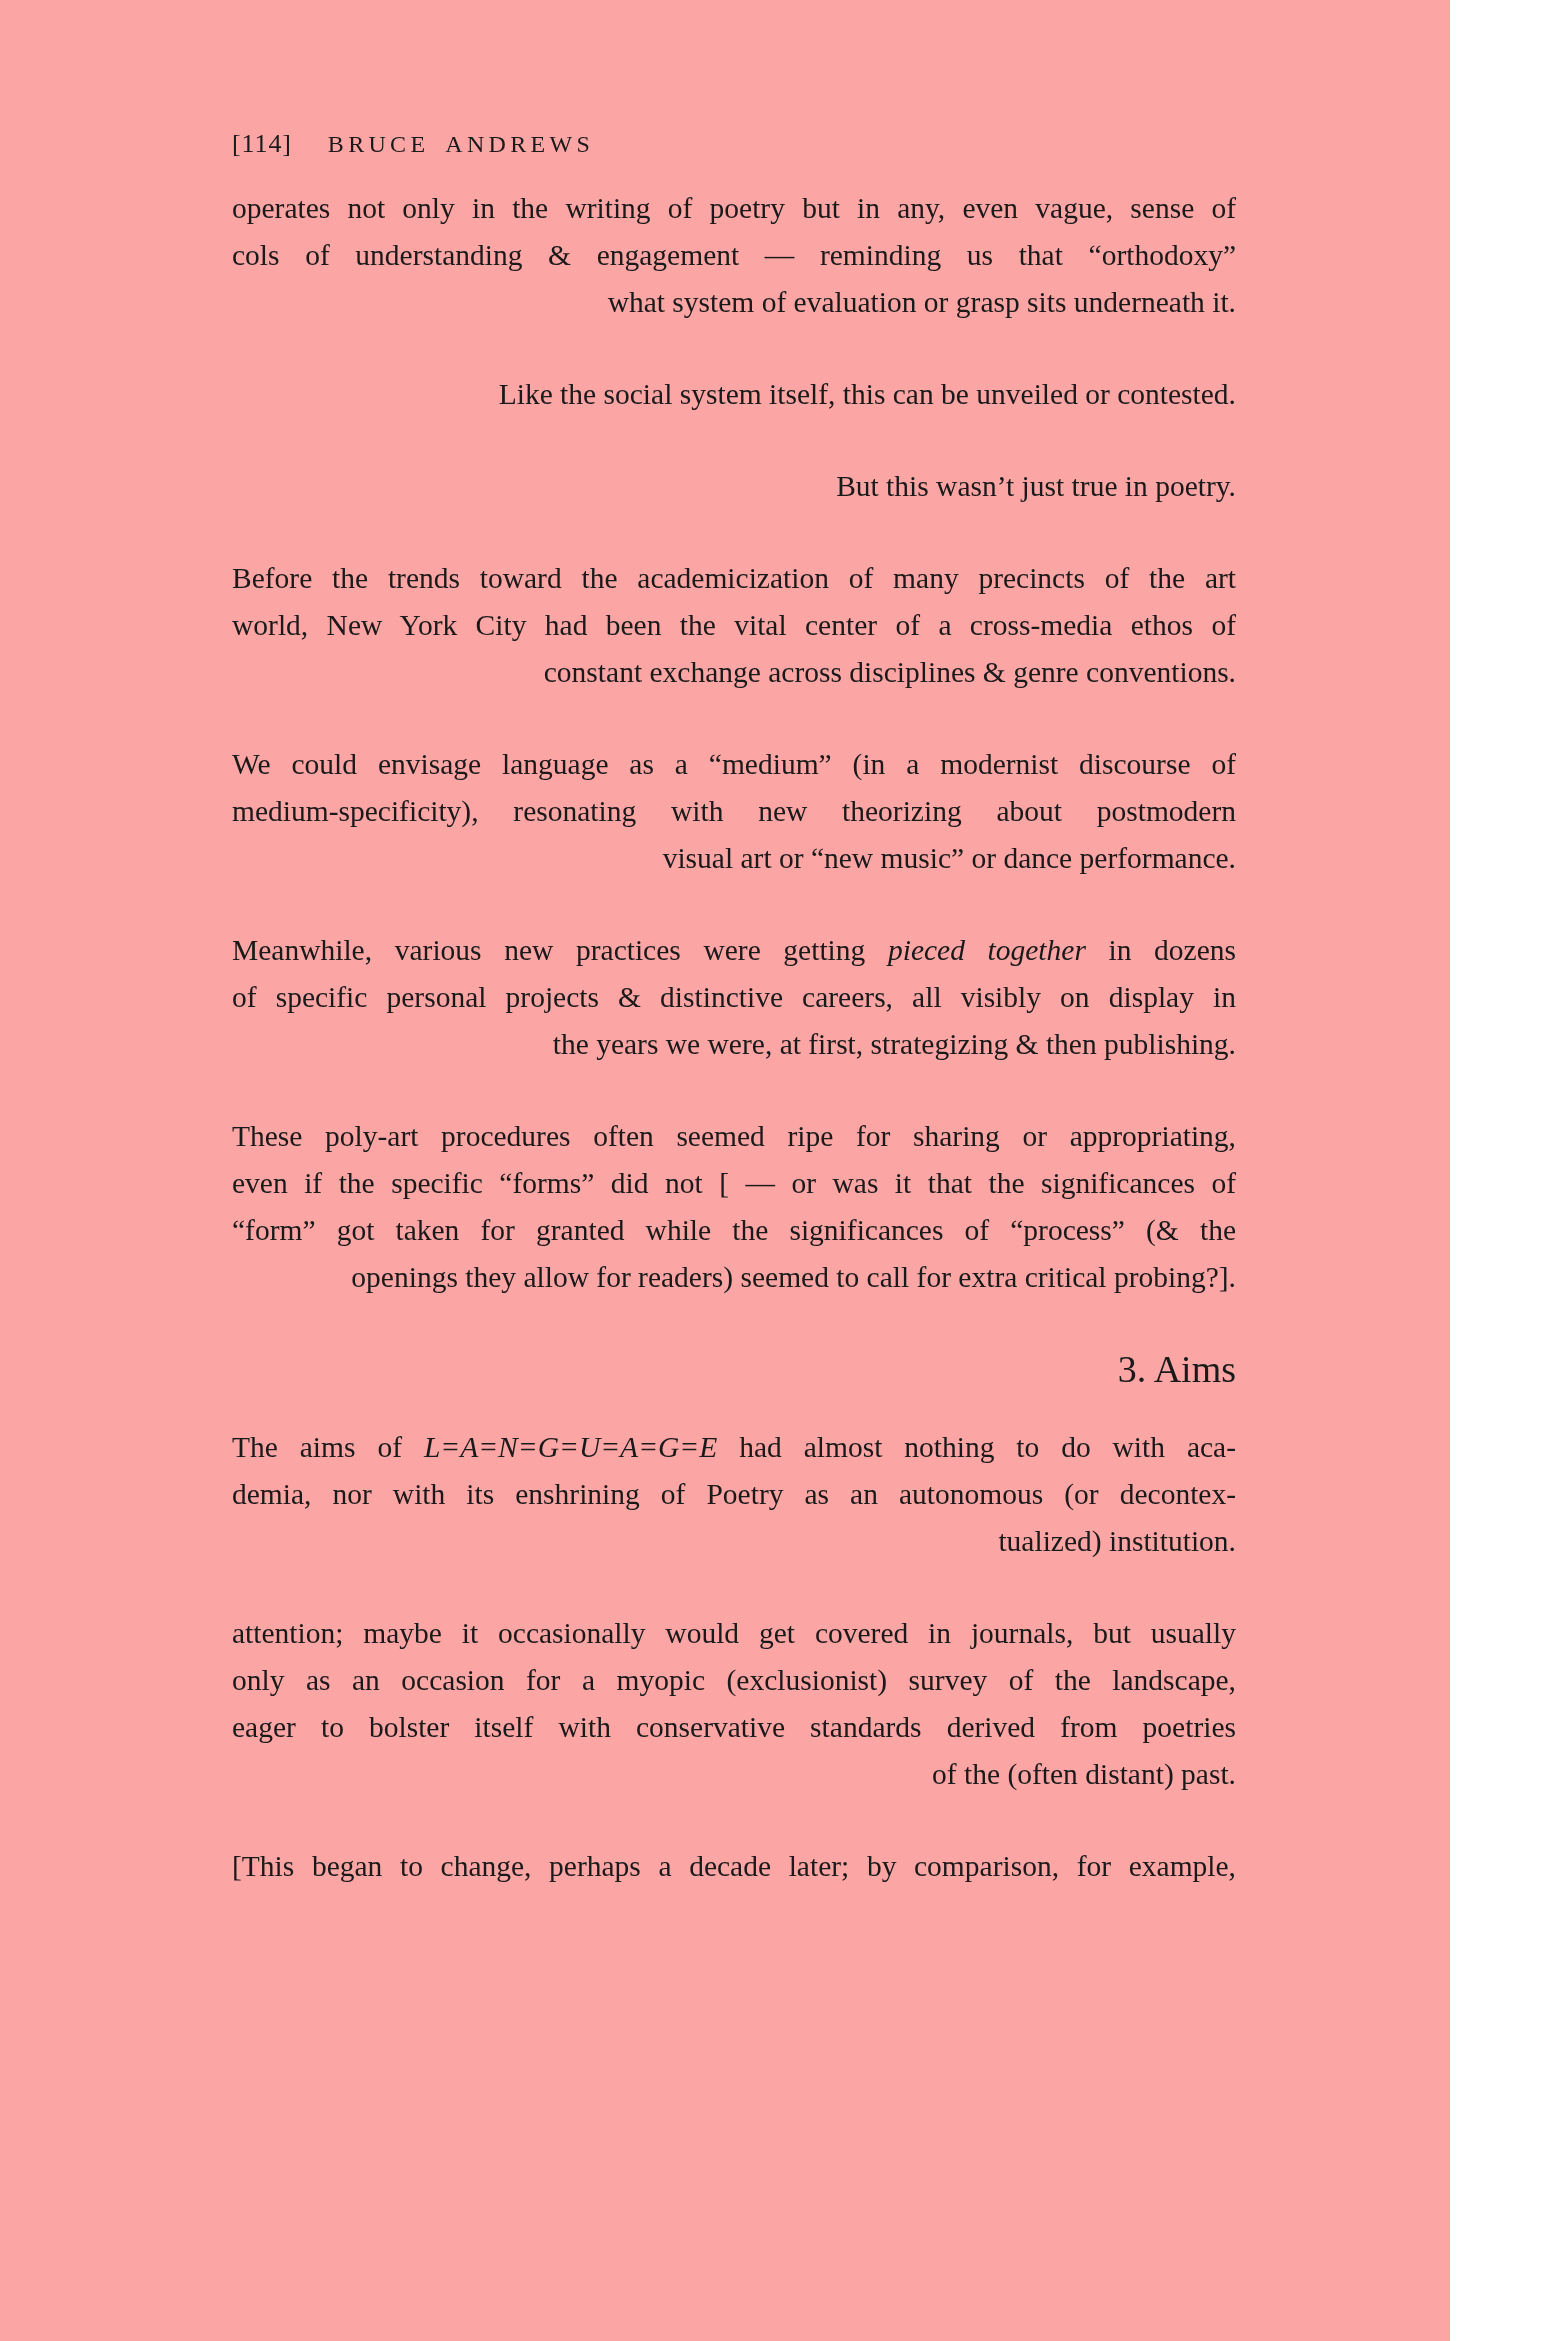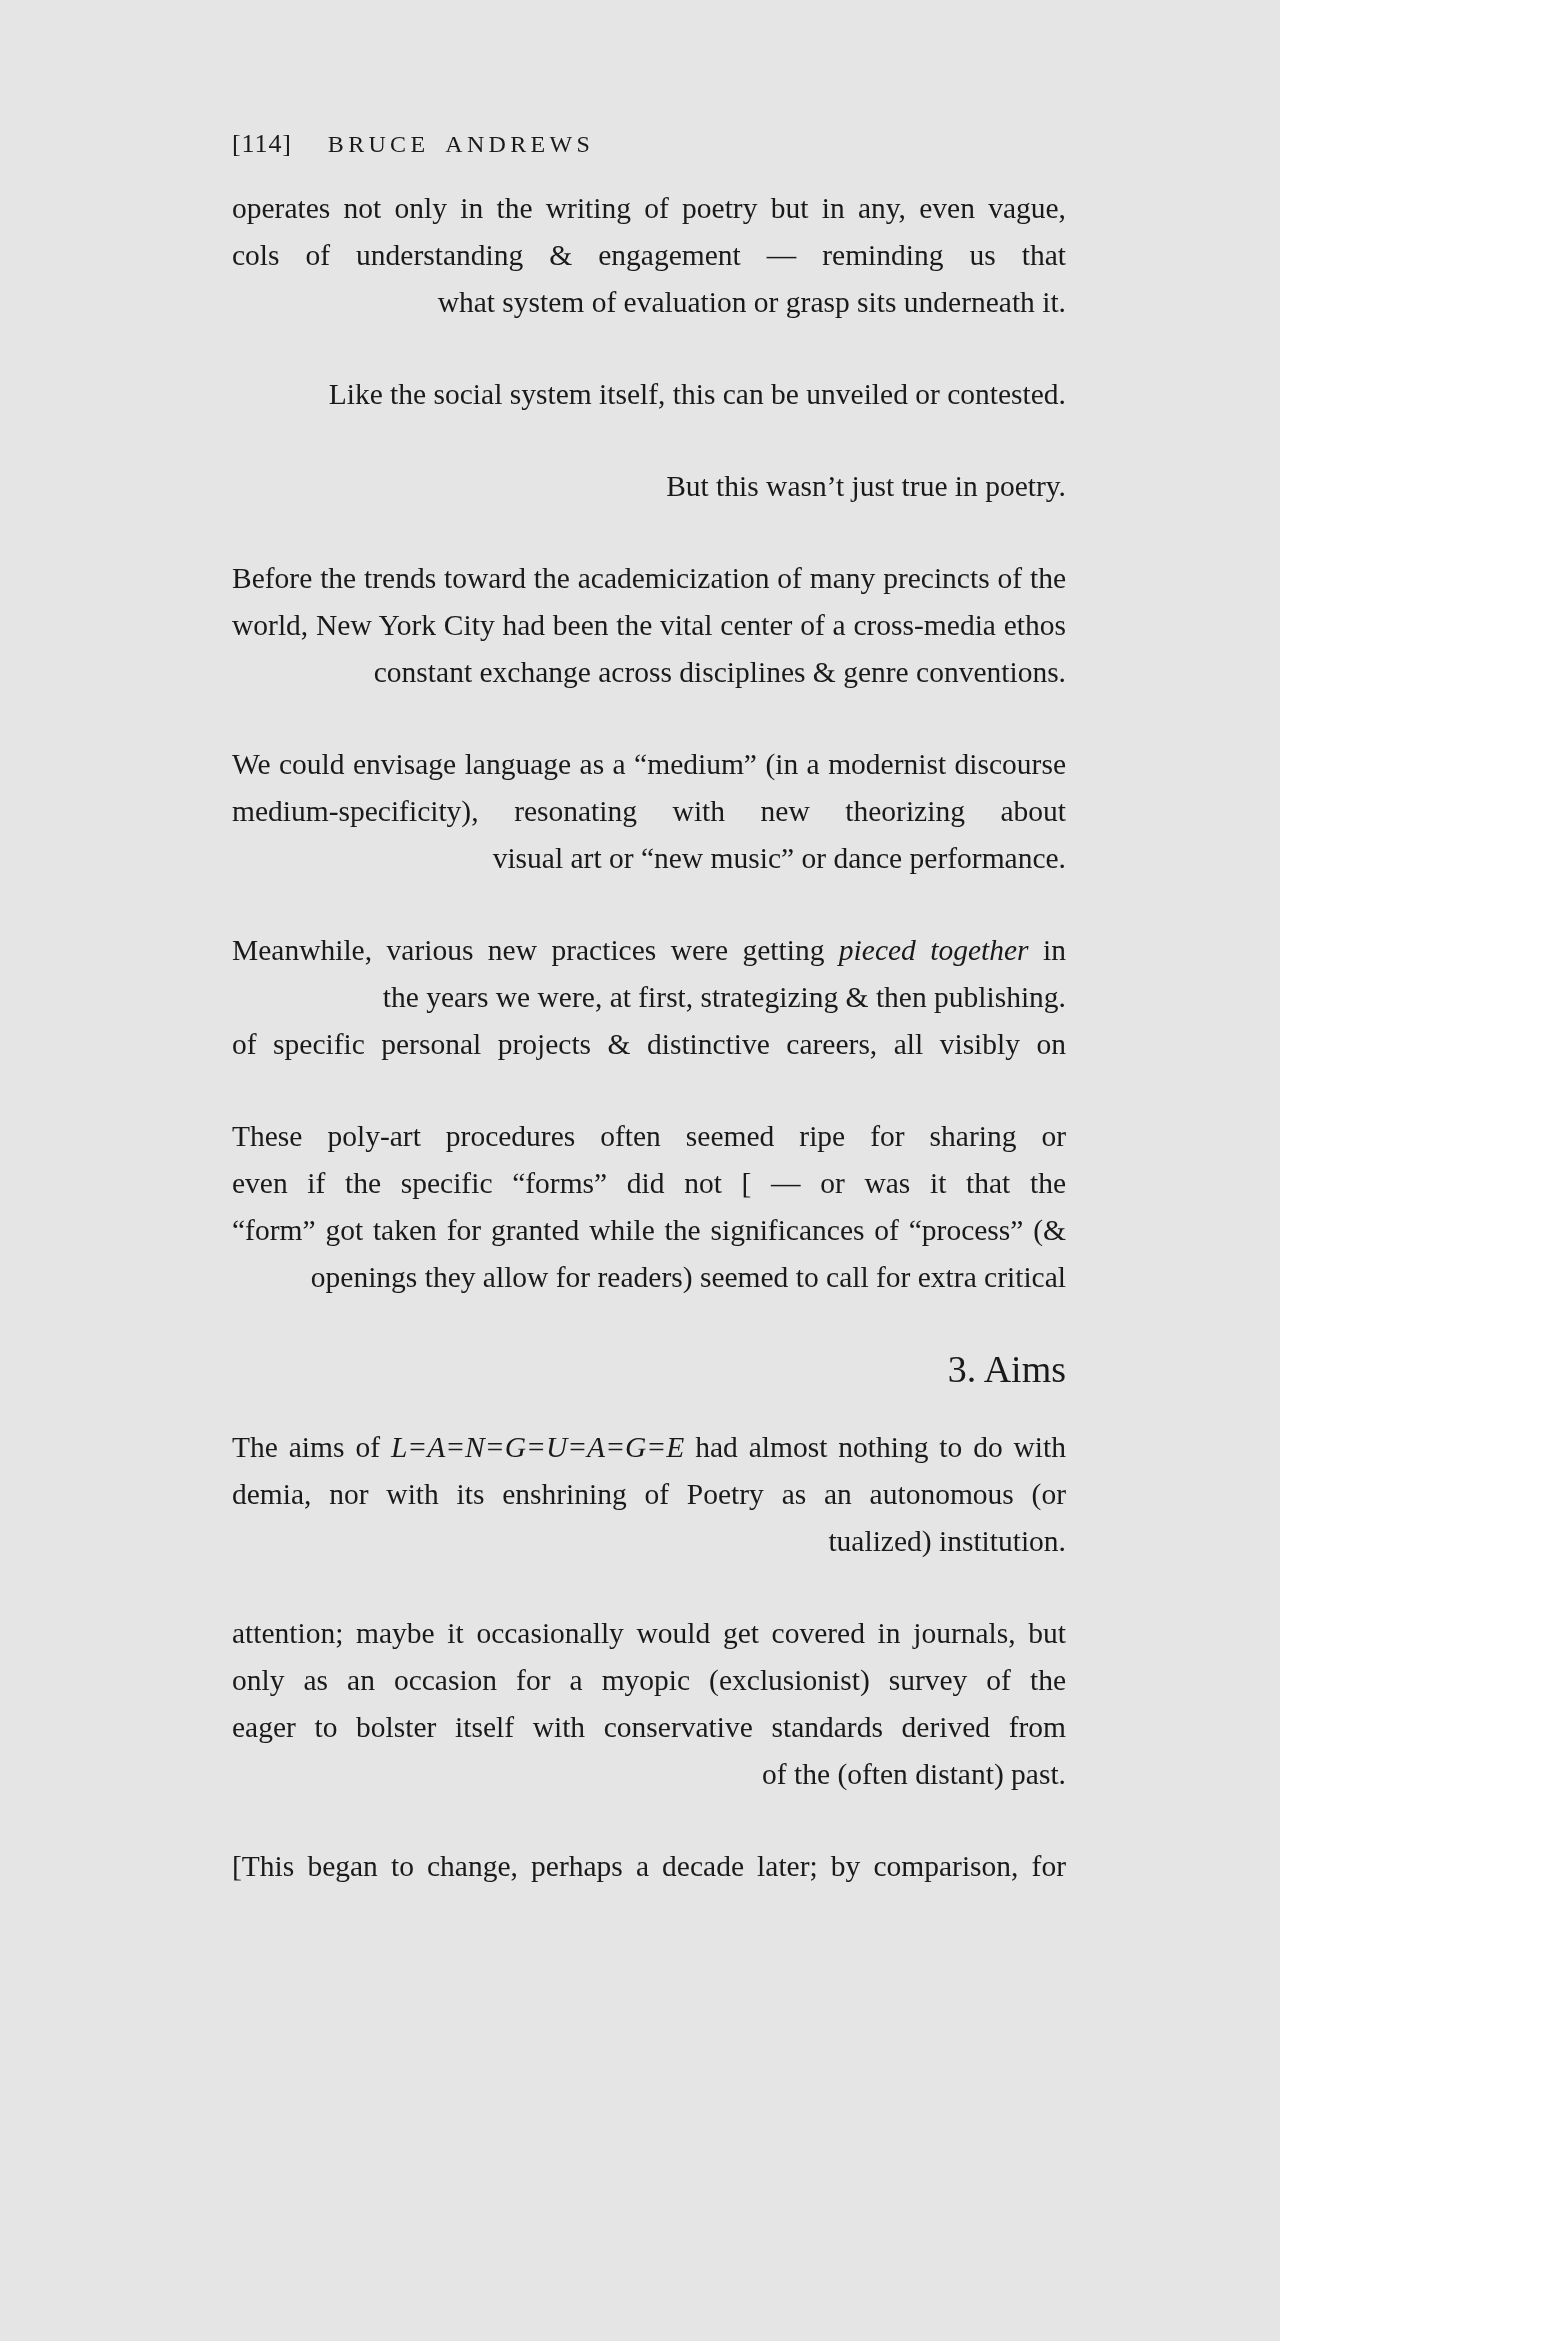--- a/index.html
+++ b/index.html
@@ -10,24 +10,24 @@
   body {
     width: 1561px;
     height: 2342px;
     position: relative;
     font-family: "Liberation Serif", serif;
     color: #1a1a1a;
     -webkit-font-smoothing: antialiased;
   }
   .page {
     box-sizing: border-box;
-    width: 1280px;
+    width: 1450px;
     height: 2342px;
     padding: 126px 214px 0 232px;
-    background: #e5e5e5;
+    background: #fca5a5;
   }
   .running-head {
     font-size: 26px;
     line-height: 35px;
     margin-bottom: 22.6px;
     white-space: nowrap;
   }
   .page-number {
     letter-spacing: 0.9px;
     margin-right: 29.5px;
@@ -109,22 +109,22 @@
 
 
     <div class="para">
       <span class="ln j">We could envisage language as a “medium” (in a modernist discourse of</span>
       <span class="ln j">medium-specificity), resonating with new theorizing about postmodern</span>
       <span class="ln">visual art or “new music” or dance performance.</span>
     </div>
 
     <div class="para">
       <span class="ln j"><span>Meanwhile, various new practices were getting </span><em>pieced together</em><span> in dozens</span></span>
+      <span class="ln j">of specific personal projects &amp; distinctive careers, all visibly on display in</span>
       <span class="ln">the years we were, at first, strategizing &amp; then publishing.</span>
-      <span class="ln j">of specific personal projects &amp; distinctive careers, all visibly on display in</span>
     </div>
 
     <div class="para">
       <span class="ln j">These poly-art procedures often seemed ripe for sharing or appropriating,</span>
       <span class="ln j">even if the specific “forms” did not [ — or was it that the significances of</span>
       <span class="ln j">“form” got taken for granted while the significances of “process” (&amp; the</span>
       <span class="ln">openings they allow for readers) seemed to call for extra critical probing?].</span>
     </div>
 
     <h2 class="section-heading">3. Aims</h2>

